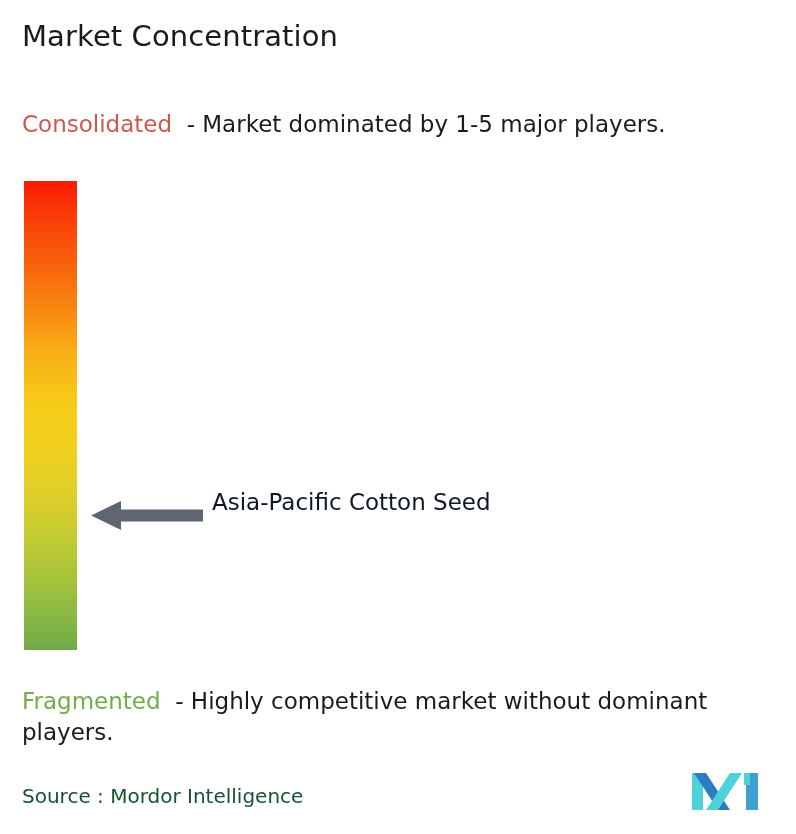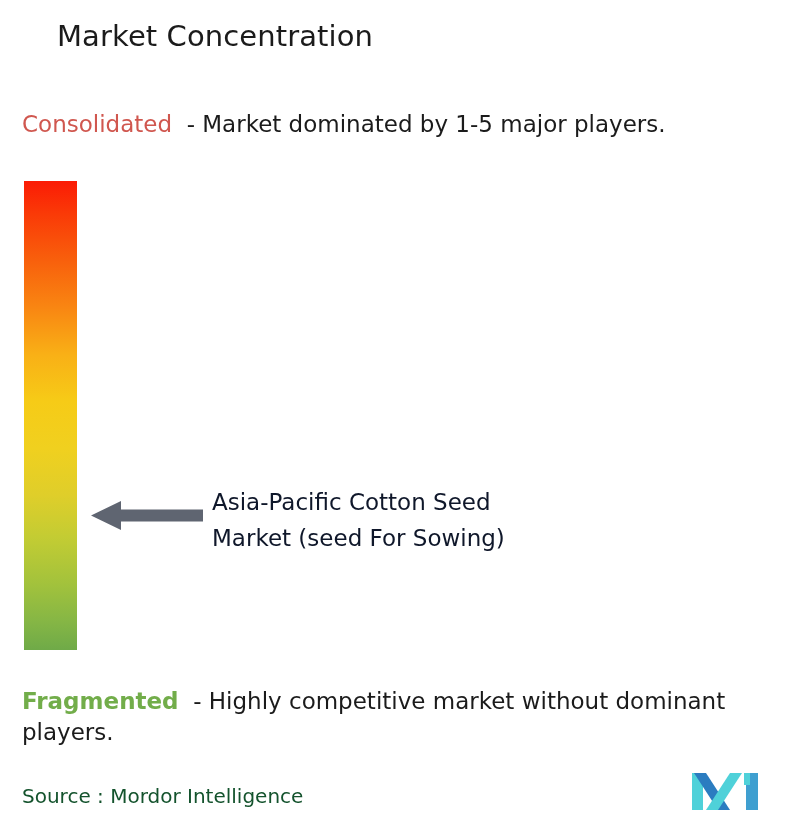--- a/index.html
+++ b/index.html
@@ -23,21 +23,20 @@
   .page-title {
     position: absolute;
     left: 22px;
     top: 19px;
     font-size: 29px;
     line-height: 34px;
     color: #1b1b1b;
     font-weight: 400;
     letter-spacing: 0.1px;
     white-space: nowrap;
-    margin-left: 35px;
   }
 
   
   .legend-top {
     position: absolute;
     left: 22px;
     top: 86px;
     width: 752px;
     font-size: 23px;
     line-height: 31px;
@@ -53,21 +52,20 @@
     font-size: 23px;
     line-height: 31px;
     color: #1b1b1b;
     font-weight: 400;
   }
   .kw-consolidated {
     color: #d0574f;
   }
   .kw-fragmented {
     color: #72ad4a;
-    font-weight: bold;
   }
   .legend-desc {
     color: #1b1b1b;
   }
 
   
   .scale-bar {
     position: absolute;
     left: 24px;
     top: 181px;
@@ -155,21 +153,20 @@
   <div class="scale-bar"></div>
 
   <div class="annot-arrow">
     <svg width="112" height="32" viewBox="0 0 112 32" xmlns="http://www.w3.org/2000/svg">
       <polygon points="0,15.5 30,1 30,9.5 112,9.5 112,21.5 30,21.5 30,30" fill="#5f6571"></polygon>
     </svg>
   </div>
 
   <div class="annot-label">
     <span class="l1">Asia-Pacific Cotton Seed</span>
-    <span class="l2">Market (seed For Sowing)</span>
   </div>
 
   <div class="legend-bottom">
     <span class="kw-fragmented">Fragmented</span><span>&nbsp; </span><span class="legend-desc">- Highly competitive market without dominant players.</span>
   </div>
 
   <div class="footer-source">Source : Mordor Intelligence</div>
 
   <div class="brand-logo">
     <svg width="66" height="37" viewBox="0 0 66 37" xmlns="http://www.w3.org/2000/svg">

